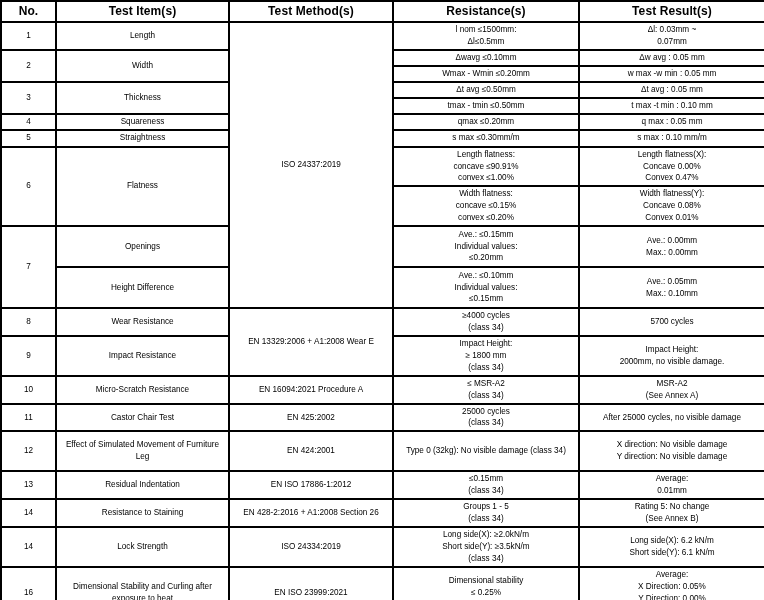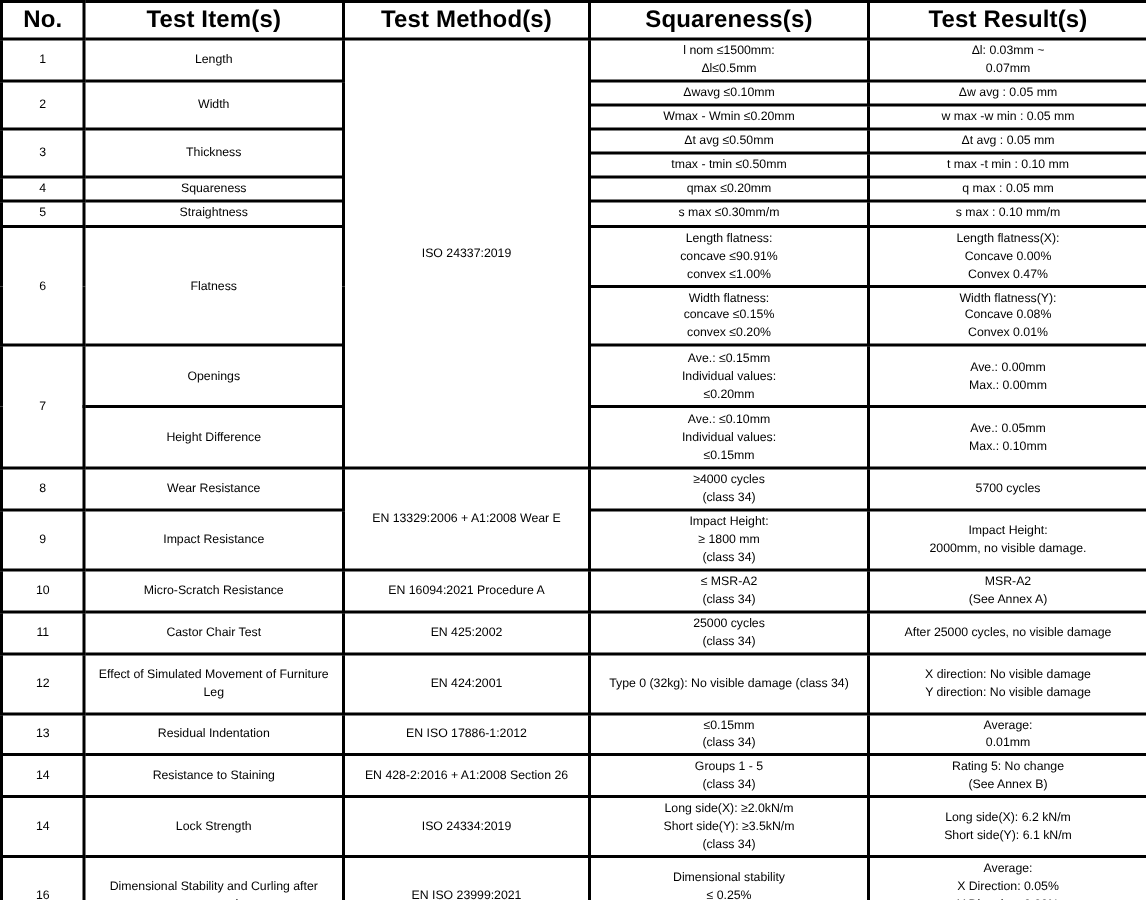--- a/index.html
+++ b/index.html
@@ -24,21 +24,21 @@
     border: 2px solid #000000;
     padding: 1px 2px;
     font-size: 8.2px;
     line-height: 1.45;
     text-align: center;
     vertical-align: middle;
     font-weight: normal;
     overflow: hidden;
   }
   #report-table thead th {
-    font-size: 16px;
+    font-size: 12px;
     font-weight: bold;
     letter-spacing: 0.1px;
     height: 19px;
     padding: 0;
   }
   td.item-cell {
     text-align: left;
     padding-left: 6px;
     padding-right: 3px;
   }
@@ -58,21 +58,21 @@
       <col class="col-item">
       <col class="col-meth">
       <col class="col-req">
       <col class="col-res">
   </colgroup>
   <thead>
     <tr>
       <th>No.</th>
       <th>Test Item(s)</th>
       <th>Test Method(s)</th>
-      <th>Squareness(s)</th>
+      <th>Resistance(s)</th>
       <th>Test Result(s)</th>
     </tr>
   </thead>
   <tbody id="tbody">
       <tr style="height: 25px;">
         <td>1</td>
         <td class="item-cell">Length</td>
         <td rowspan="11">ISO 24337:2019</td>
         <td>
           <span class="ln">l nom ≤1500mm:</span>

